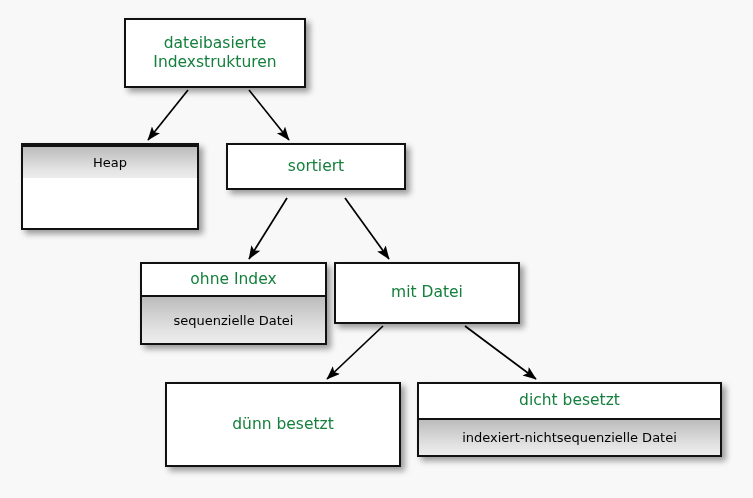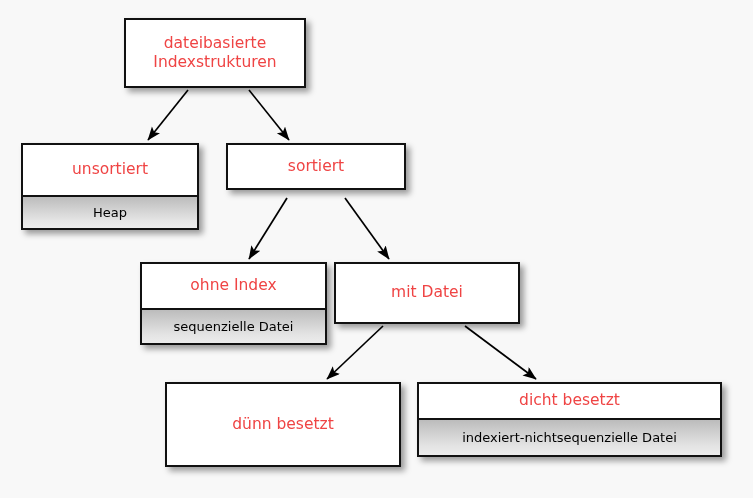--- a/index.html
+++ b/index.html
@@ -35,21 +35,21 @@
     display: flex;
     flex-direction: column;
     z-index: 2;
   }
   .node-title {
     flex: 1 1 auto;
     display: flex;
     align-items: center;
     justify-content: center;
     background: #ffffff;
-    color: #ef4444;
+    color: #15803d;
     font-size: 15.5px;
     line-height: 1.25;
     text-align: center;
     padding: 0 6px;
     box-sizing: border-box;
     white-space: pre-line;
   }
   .node-sub {
     flex: 0 0 auto;
     display: flex;
@@ -82,29 +82,28 @@
         <line x1="383" y1="326" x2="327" y2="379" stroke="#000000" stroke-width="1.7" marker-end="url(#arrowhead)"></line>
         <line x1="465" y1="326" x2="536" y2="379" stroke="#000000" stroke-width="1.7" marker-end="url(#arrowhead)"></line>
       </g>
   </svg>
   <div id="nodes">
       <div class="node" style="left: 124px; top: 18px; width: 182px; height: 70px;">
         <div class="node-title">dateibasierte
 Indexstrukturen</div>
       </div>
       <div class="node" style="left: 21px; top: 143px; width: 178px; height: 87px;">
-        <div class="node-title">unsortiert</div>
         <div class="node-sub" style="height: 33px;">Heap</div>
       </div>
       <div class="node" style="left: 226px; top: 143px; width: 180px; height: 47px;">
         <div class="node-title">sortiert</div>
       </div>
       <div class="node" style="left: 140px; top: 262px; width: 187px; height: 83px;">
         <div class="node-title">ohne Index</div>
-        <div class="node-sub" style="height: 35px;">sequenzielle Datei</div>
+        <div class="node-sub" style="height: 48px;">sequenzielle Datei</div>
       </div>
       <div class="node" style="left: 334px; top: 262px; width: 186px; height: 62px;">
         <div class="node-title">mit Datei</div>
       </div>
       <div class="node" style="left: 165px; top: 382px; width: 236px; height: 85px;">
         <div class="node-title">dünn besetzt</div>
       </div>
       <div class="node" style="left: 417px; top: 382px; width: 305px; height: 75px;">
         <div class="node-title">dicht besetzt</div>
         <div class="node-sub" style="height: 37px;">indexiert-nichtsequenzielle Datei</div>

